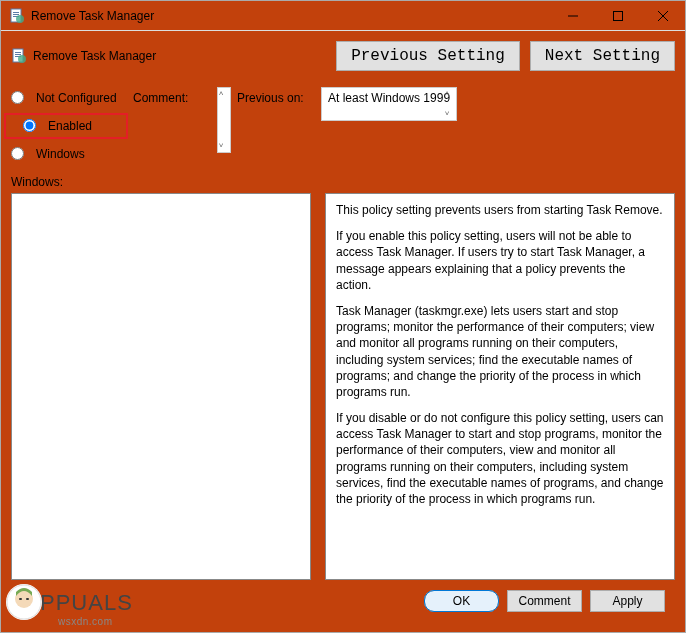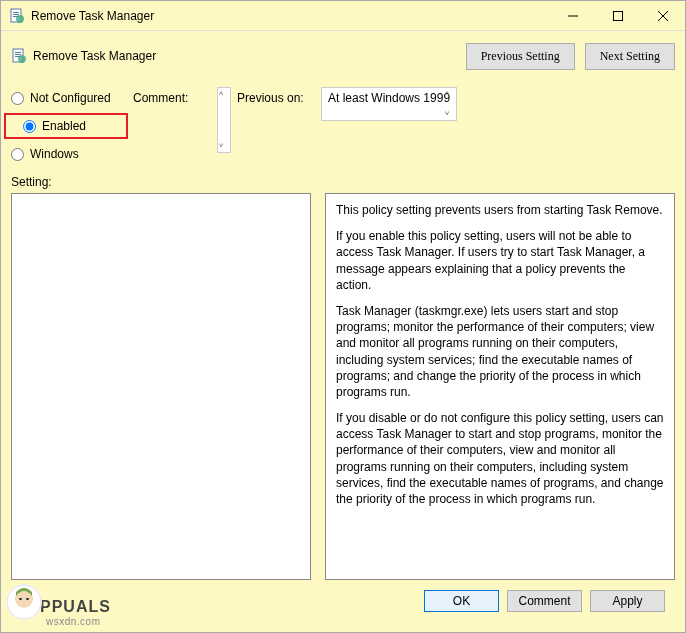--- a/index.html
+++ b/index.html
@@ -1,37 +1,37 @@
 <!DOCTYPE html>
 <html><head>
   <meta charset="utf-8">
   <style>
     * { box-sizing: border-box; margin: 0; padding: 0; }
     body { font-family: "Segoe UI", Tahoma, sans-serif; font-size: 12px; background: #fff; width: 686px; height: 633px; position: relative; }
     
-    .window { border: 1px solid #aaa; width: 686px; height: 633px; display: flex; flex-direction: column; background: #fef9c3; }
+    .window { border: 1px solid #aaa; width: 686px; height: 633px; display: flex; flex-direction: column; background: #c2410c; }
     
     .titlebar { height: 30px; display: flex; align-items: center; padding: 0 0 0 8px; border-bottom: 1px solid #ddd; }
     .titlebar .icon { width: 16px; height: 16px; margin-right: 6px; }
     .titlebar .title { flex: 1; font-size: 12px; }
     .win-controls { display: flex; }
     .win-btn { width: 45px; height: 29px; display: flex; align-items: center; justify-content: center; background: transparent; border: none; font-size: 14px; font-family: inherit; }
     .win-btn svg { width: 10px; height: 10px; }
     
     .content { flex: 1; padding: 8px 10px 10px 10px; display: flex; flex-direction: column; }
     
     .header-row { display: flex; align-items: center; gap: 6px; margin-bottom: 6px; min-height: 34px; }
     .header-row .doc-icon { width: 16px; height: 16px; }
     .header-row .subtitle { flex: 1; font-size: 12px; color: #000; }
-    .nav-btn { padding: 5px 14px; background: #e1e1e1; border: 1px solid #adadad; font-size: 12px; font-family: Liberation Serif, serif; }
+    .nav-btn { padding: 5px 14px; background: #e1e1e1; border: 1px solid #adadad; font-size: 16px; font-family: Liberation Mono, monospace; }
     .nav-group { display: flex; gap: 10px; }
     
     .config-section { display: flex; gap: 12px; margin-top: 8px; }
     .radio-group { width: 110px; display: flex; flex-direction: column; gap: 14px; padding-top: 4px; }
-    .radio-item { display: flex; align-items: center; gap: 6px; font-size: 12px; }
+    .radio-item { display: flex; gap: 12px; font-size: 12px; }
     .radio-item input { width: 13px; height: 13px; }
     .radio-highlight { border: 2px solid #e41e26; padding: 4px 17px; margin: -6px -7px; }
     
     .fields { flex: 1; display: flex; flex-direction: row; gap: 6px; }
     .field-row { display: flex; gap: 10px; }
     .field-label { width: 74px; font-size: 12px; padding-top: 4px; }
     .field-box { flex: 1; border: 1px solid #ccc; background: #fff; padding: 3px 6px; font-size: 12px; position: relative; }
     .comment-box { height: 66px; }
     .supported-box { height: 34px; }
     .scroll-arrows { position: absolute; right: 1px; top: 1px; bottom: 1px; width: 16px; display: flex; flex-direction: column; justify-content: space-between; }
@@ -43,27 +43,27 @@
     .help-col { flex: 1; }
     
     .panels-row { display: flex; gap: 14px; margin-top: 0; flex: 1; }
     .options-panel { width: 300px; border: 1px solid #888; background: #fff; }
     .help-panel { flex: 1; border: 1px solid #888; background: #fff; padding: 8px 10px; font-size: 12px; line-height: 1.35; overflow: hidden; position: relative; }
     .help-panel p { margin-bottom: 10px; }
     
     .bottom-bar { display: flex; justify-content: flex-end; gap: 8px; padding: 10px 10px 10px 0; }
     .dlg-btn { padding: 3px 0; width: 75px; background: #e1e1e1; border: 1px solid #adadad; font-size: 12px; font-family: inherit; }
     .ok-highlight { outline: 2px solid #e41e26; outline-offset: 1px; }
-    .ok-inner { outline: 1px solid #0078d7; outline-offset: -1px; background: #e5f1fb; }
+    .ok-inner { outline: 1px solid #0078d7; outline-offset: -1px; background: #e5f1fb; border-radius: 10px; }
     
     .watermark { position: absolute; left: 6px; bottom: 6px; font-family: Arial, sans-serif;}
     .watermark .logo { display: flex; align-items: flex-end; }
     .watermark .a-icon { width: 36px; height: 36px; background: #fff; border-radius: 50%; position: relative; }
-    .watermark .text { font-weight: 700; letter-spacing: 1px; color: #444; font-size: 16px; margin-left: -2px; margin-bottom: 4px; }
-    .watermark .url { font-size: 10px; color: #888; margin-left: 40px; margin-top: -4px; letter-spacing: 0.5px; }
+    .watermark .text { font-weight: 400; letter-spacing: 1px; color: #444; font-size: 22px; margin-left: -2px; margin-bottom: 4px; }
+    .watermark .url { font-size: 10px; color: #888; margin-left: 52px; margin-top: -4px; letter-spacing: 0.5px; }
     
     svg.doc-icon-svg { display: block; }
   </style>
 </head>
 <body>
 
 <div class="window">
   <div class="titlebar">
     <span class="icon">
       <svg class="doc-icon-svg" width="16" height="16">
@@ -150,21 +150,21 @@
                 <span>˄</span>
                 <span>˅</span>
               </div>
           </div>
         </div>
       </div>
     </div>
 
     <div class="options-help-row">
       <div class="options-col">
-          <div class="col-label">Setting:</div>
+          <div class="col-label">Windows:</div>
         </div>
     </div>
 
     <div class="panels-row">
       <div class="options-panel"></div>
       <div class="help-panel">
         <p>This policy setting prevents users from starting Task Remove.</p>
         <p>If you enable this policy setting, users will not be able to access Task Manager. If users try to start Task Manager, a message appears explaining that a policy prevents the action.</p>
         <p>Task Manager (taskmgr.exe) lets users start and stop programs; monitor the performance of their computers; view and monitor all programs running on their computers, including system services; find the executable names of programs; and change the priority of the process in which programs run.</p>
         <p>If you disable or do not configure this policy setting, users can access Task Manager to  start and stop programs, monitor the performance of their computers, view and monitor all programs running on their computers, including system services, find the executable names of programs, and change the priority of the process in which programs run.</p>

